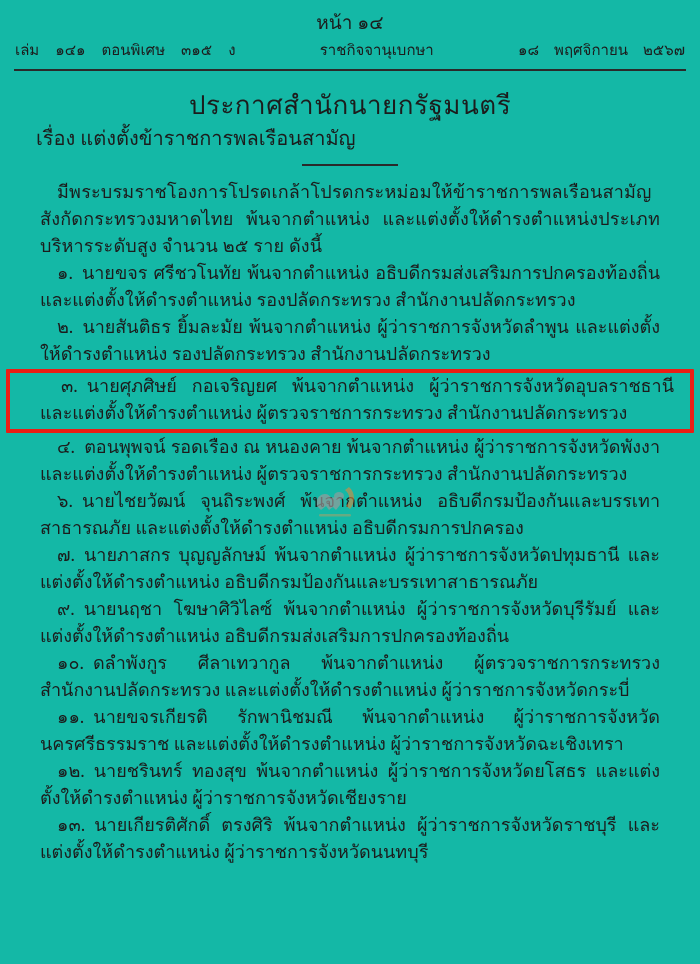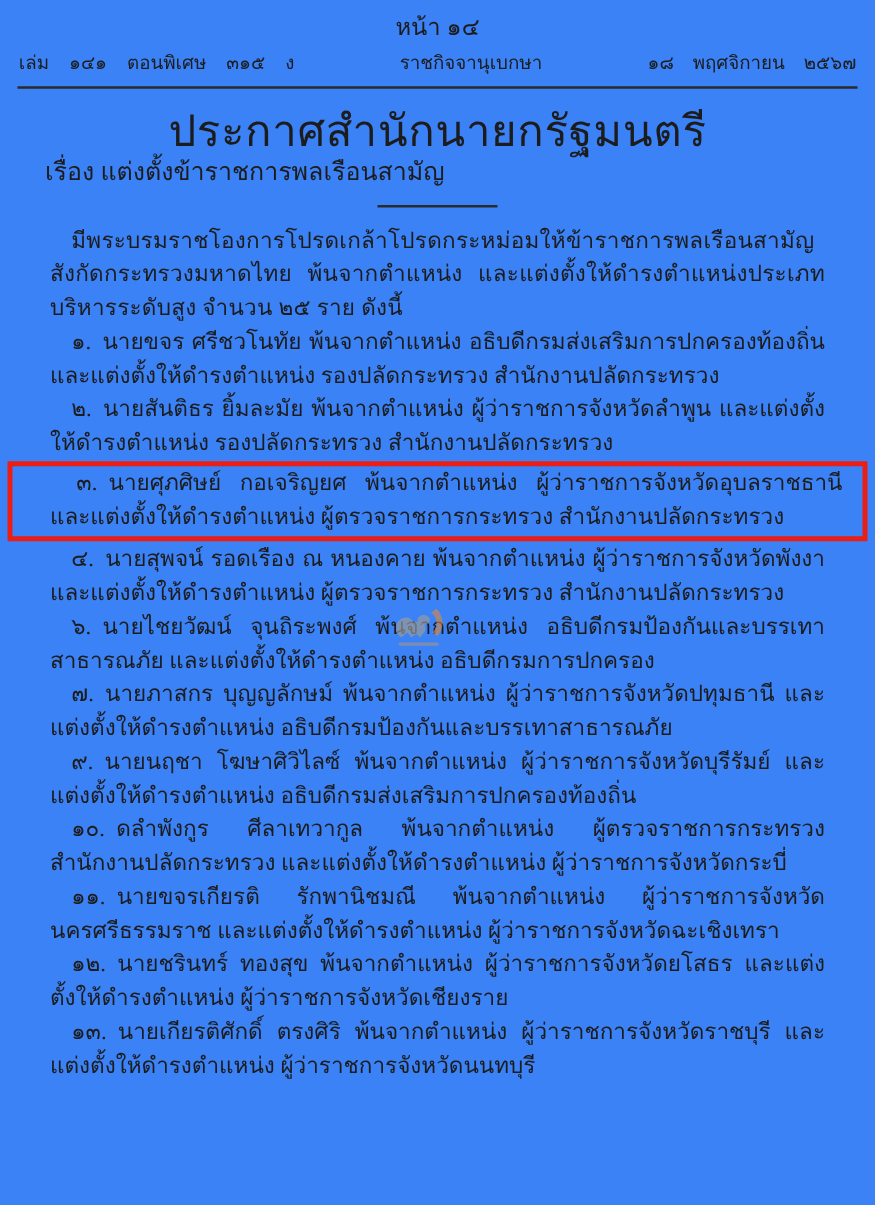--- a/index.html
+++ b/index.html
@@ -1,20 +1,20 @@
 <!DOCTYPE html>
 <html lang="th"><head>
 <meta charset="utf-8">
 <style>
   html,body { margin:0; padding:0; background:#ffffff; }
   .page {
     position:relative;
     width:700px; height:964px;
     margin:0 auto;
-    background:#3b82f6;
+    background:#14b8a6;
     font-family:"Liberation Serif","DejaVu Serif",serif;
     color:#1c1c1c;
     overflow:hidden;
     -webkit-font-smoothing:antialiased;
   }
   
   .header { padding-top:11px; }
   .page-num {
     text-align:center; font-size:19px; line-height:24px;
   }
@@ -22,21 +22,21 @@
     display:flex; justify-content:space-between; align-items:baseline;
     padding:0 15px; margin-top:5px; font-size:15px; line-height:24px;font-family:Liberation Mono, monospace;
   }
   .masthead .left  { word-spacing:7px; }
   .masthead .right { word-spacing:6px; }
   .rule {
     height:2px; background:#2a2a2a; margin:5px 14px 0 14px;
   }
   
   .title {
-    text-align:center; font-size:35px; line-height:32px; margin-top:19px;
+    text-align:center; font-size:26px; line-height:32px; margin-top:19px;
     letter-spacing:.5px;
   }
   .subject {
     text-align:left; font-size:20px; line-height:26px; margin-top:3px;margin-left:36px;
   }
   .short-divider {
     width:96px; height:2px; background:#2a2a2a; margin:13px auto 0 auto;
   }
   
   .content {
@@ -86,21 +86,21 @@
         <div class="item">
     <p><span class="num">๑.</span><span>นายขจร ศรีชวโนทัย พ้นจากตำแหน่ง อธิบดีกรมส่งเสริมการปกครองท้องถิ่น และแต่งตั้งให้ดำรงตำแหน่ง รองปลัดกระทรวง สำนักงานปลัดกระทรวง</span></p>
   </div>
         <div class="item">
     <p><span class="num">๒.</span><span>นายสันติธร ยิ้มละมัย พ้นจากตำแหน่ง ผู้ว่าราชการจังหวัดลำพูน และแต่งตั้งให้ดำรงตำแหน่ง รองปลัดกระทรวง สำนักงานปลัดกระทรวง</span></p>
   </div>
         <div class="item red-box" style="border-color: rgb(234, 30, 21);">
     <p><span class="num">๓.</span><span>นายศุภศิษย์ กอเจริญยศ พ้นจากตำแหน่ง ผู้ว่าราชการจังหวัดอุบลราชธานี และแต่งตั้งให้ดำรงตำแหน่ง ผู้ตรวจราชการกระทรวง สำนักงานปลัดกระทรวง</span></p>
   </div>
         <div class="item">
-    <p><span class="num">๔.</span><span>นายสุพจน์ รอดเรือง ณ หนองคาย พ้นจากตำแหน่ง ผู้ว่าราชการจังหวัดพังงา และแต่งตั้งให้ดำรงตำแหน่ง ผู้ตรวจราชการกระทรวง สำนักงานปลัดกระทรวง</span></p>
+    <p><span class="num">๔.</span><span>ตอนพุพจน์ รอดเรือง ณ หนองคาย พ้นจากตำแหน่ง ผู้ว่าราชการจังหวัดพังงา และแต่งตั้งให้ดำรงตำแหน่ง ผู้ตรวจราชการกระทรวง สำนักงานปลัดกระทรวง</span></p>
   </div>
         <div class="item">
     <p><span class="num">๖.</span><span>นายไชยวัฒน์ จุนถิระพงศ์ พ้นจากตำแหน่ง อธิบดีกรมป้องกันและบรรเทาสาธารณภัย และแต่งตั้งให้ดำรงตำแหน่ง อธิบดีกรมการปกครอง</span></p>
   </div>
         <div class="item">
     <p><span class="num">๗.</span><span>นายภาสกร บุญญลักษม์ พ้นจากตำแหน่ง ผู้ว่าราชการจังหวัดปทุมธานี และแต่งตั้งให้ดำรงตำแหน่ง อธิบดีกรมป้องกันและบรรเทาสาธารณภัย</span></p>
   </div>
         <div class="item">
     <p><span class="num">๙.</span><span>นายนฤชา โฆษาศิวิไลซ์ พ้นจากตำแหน่ง ผู้ว่าราชการจังหวัดบุรีรัมย์ และแต่งตั้งให้ดำรงตำแหน่ง อธิบดีกรมส่งเสริมการปกครองท้องถิ่น</span></p>
   </div>

